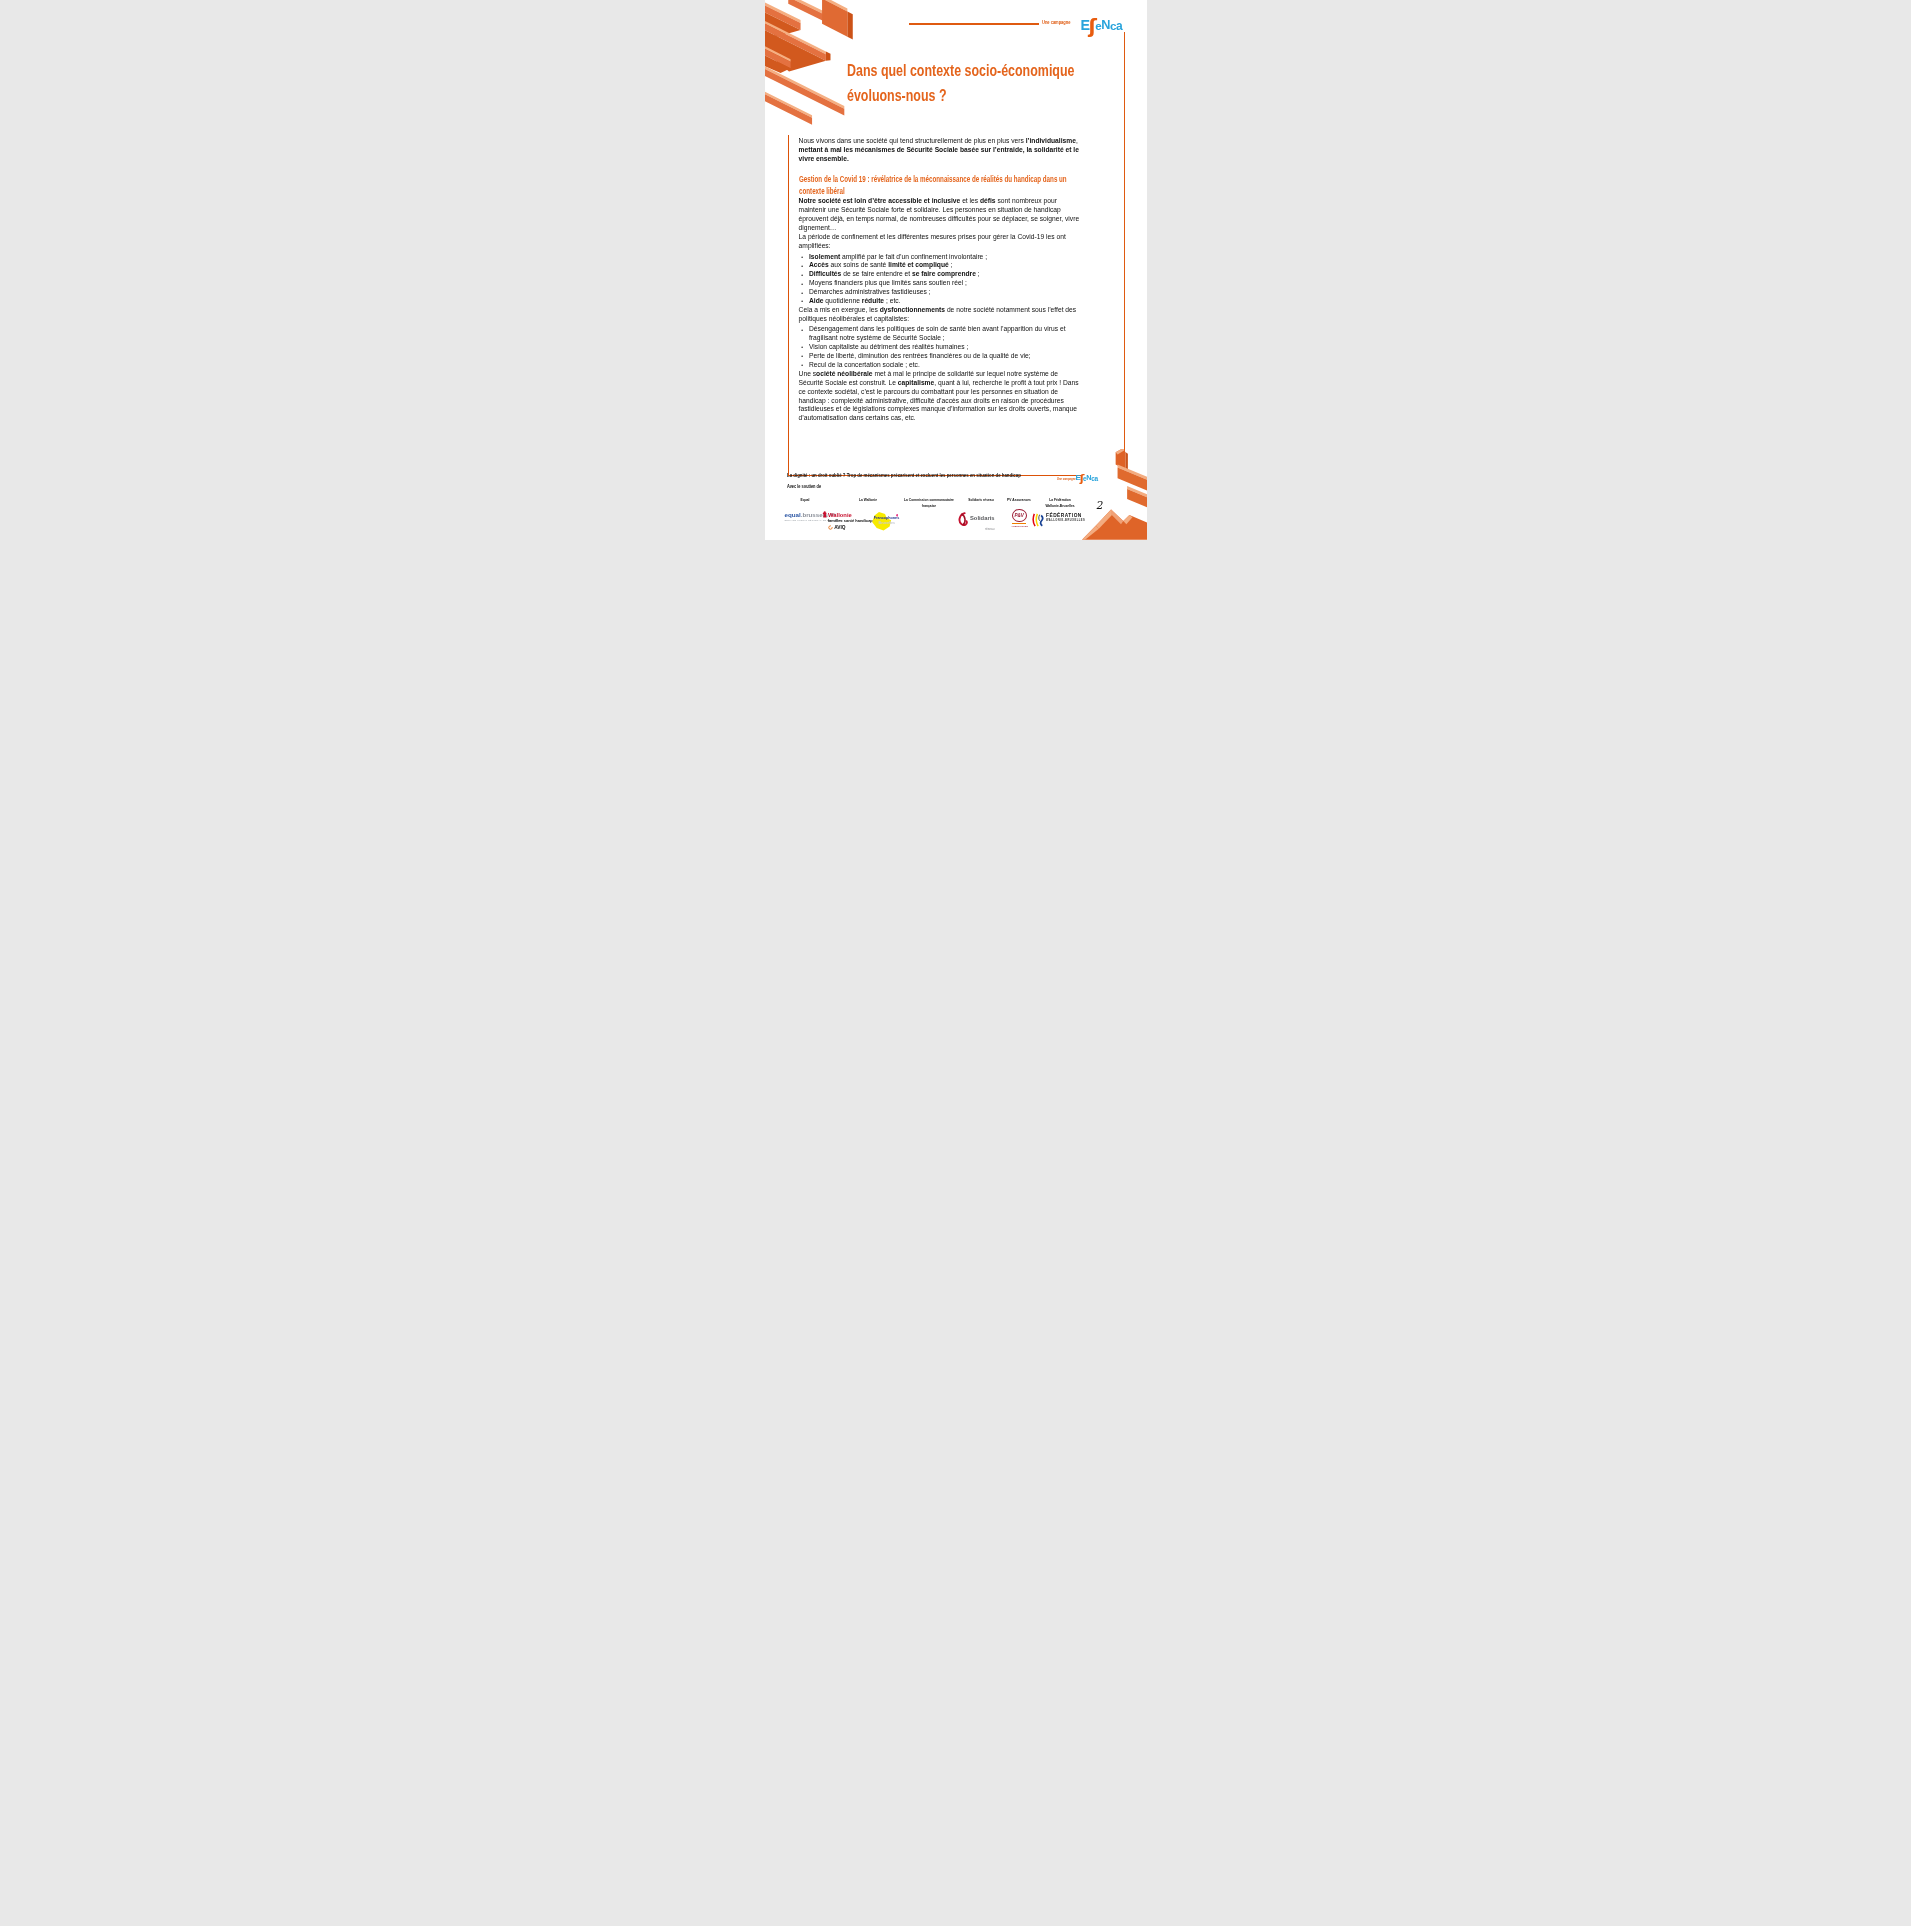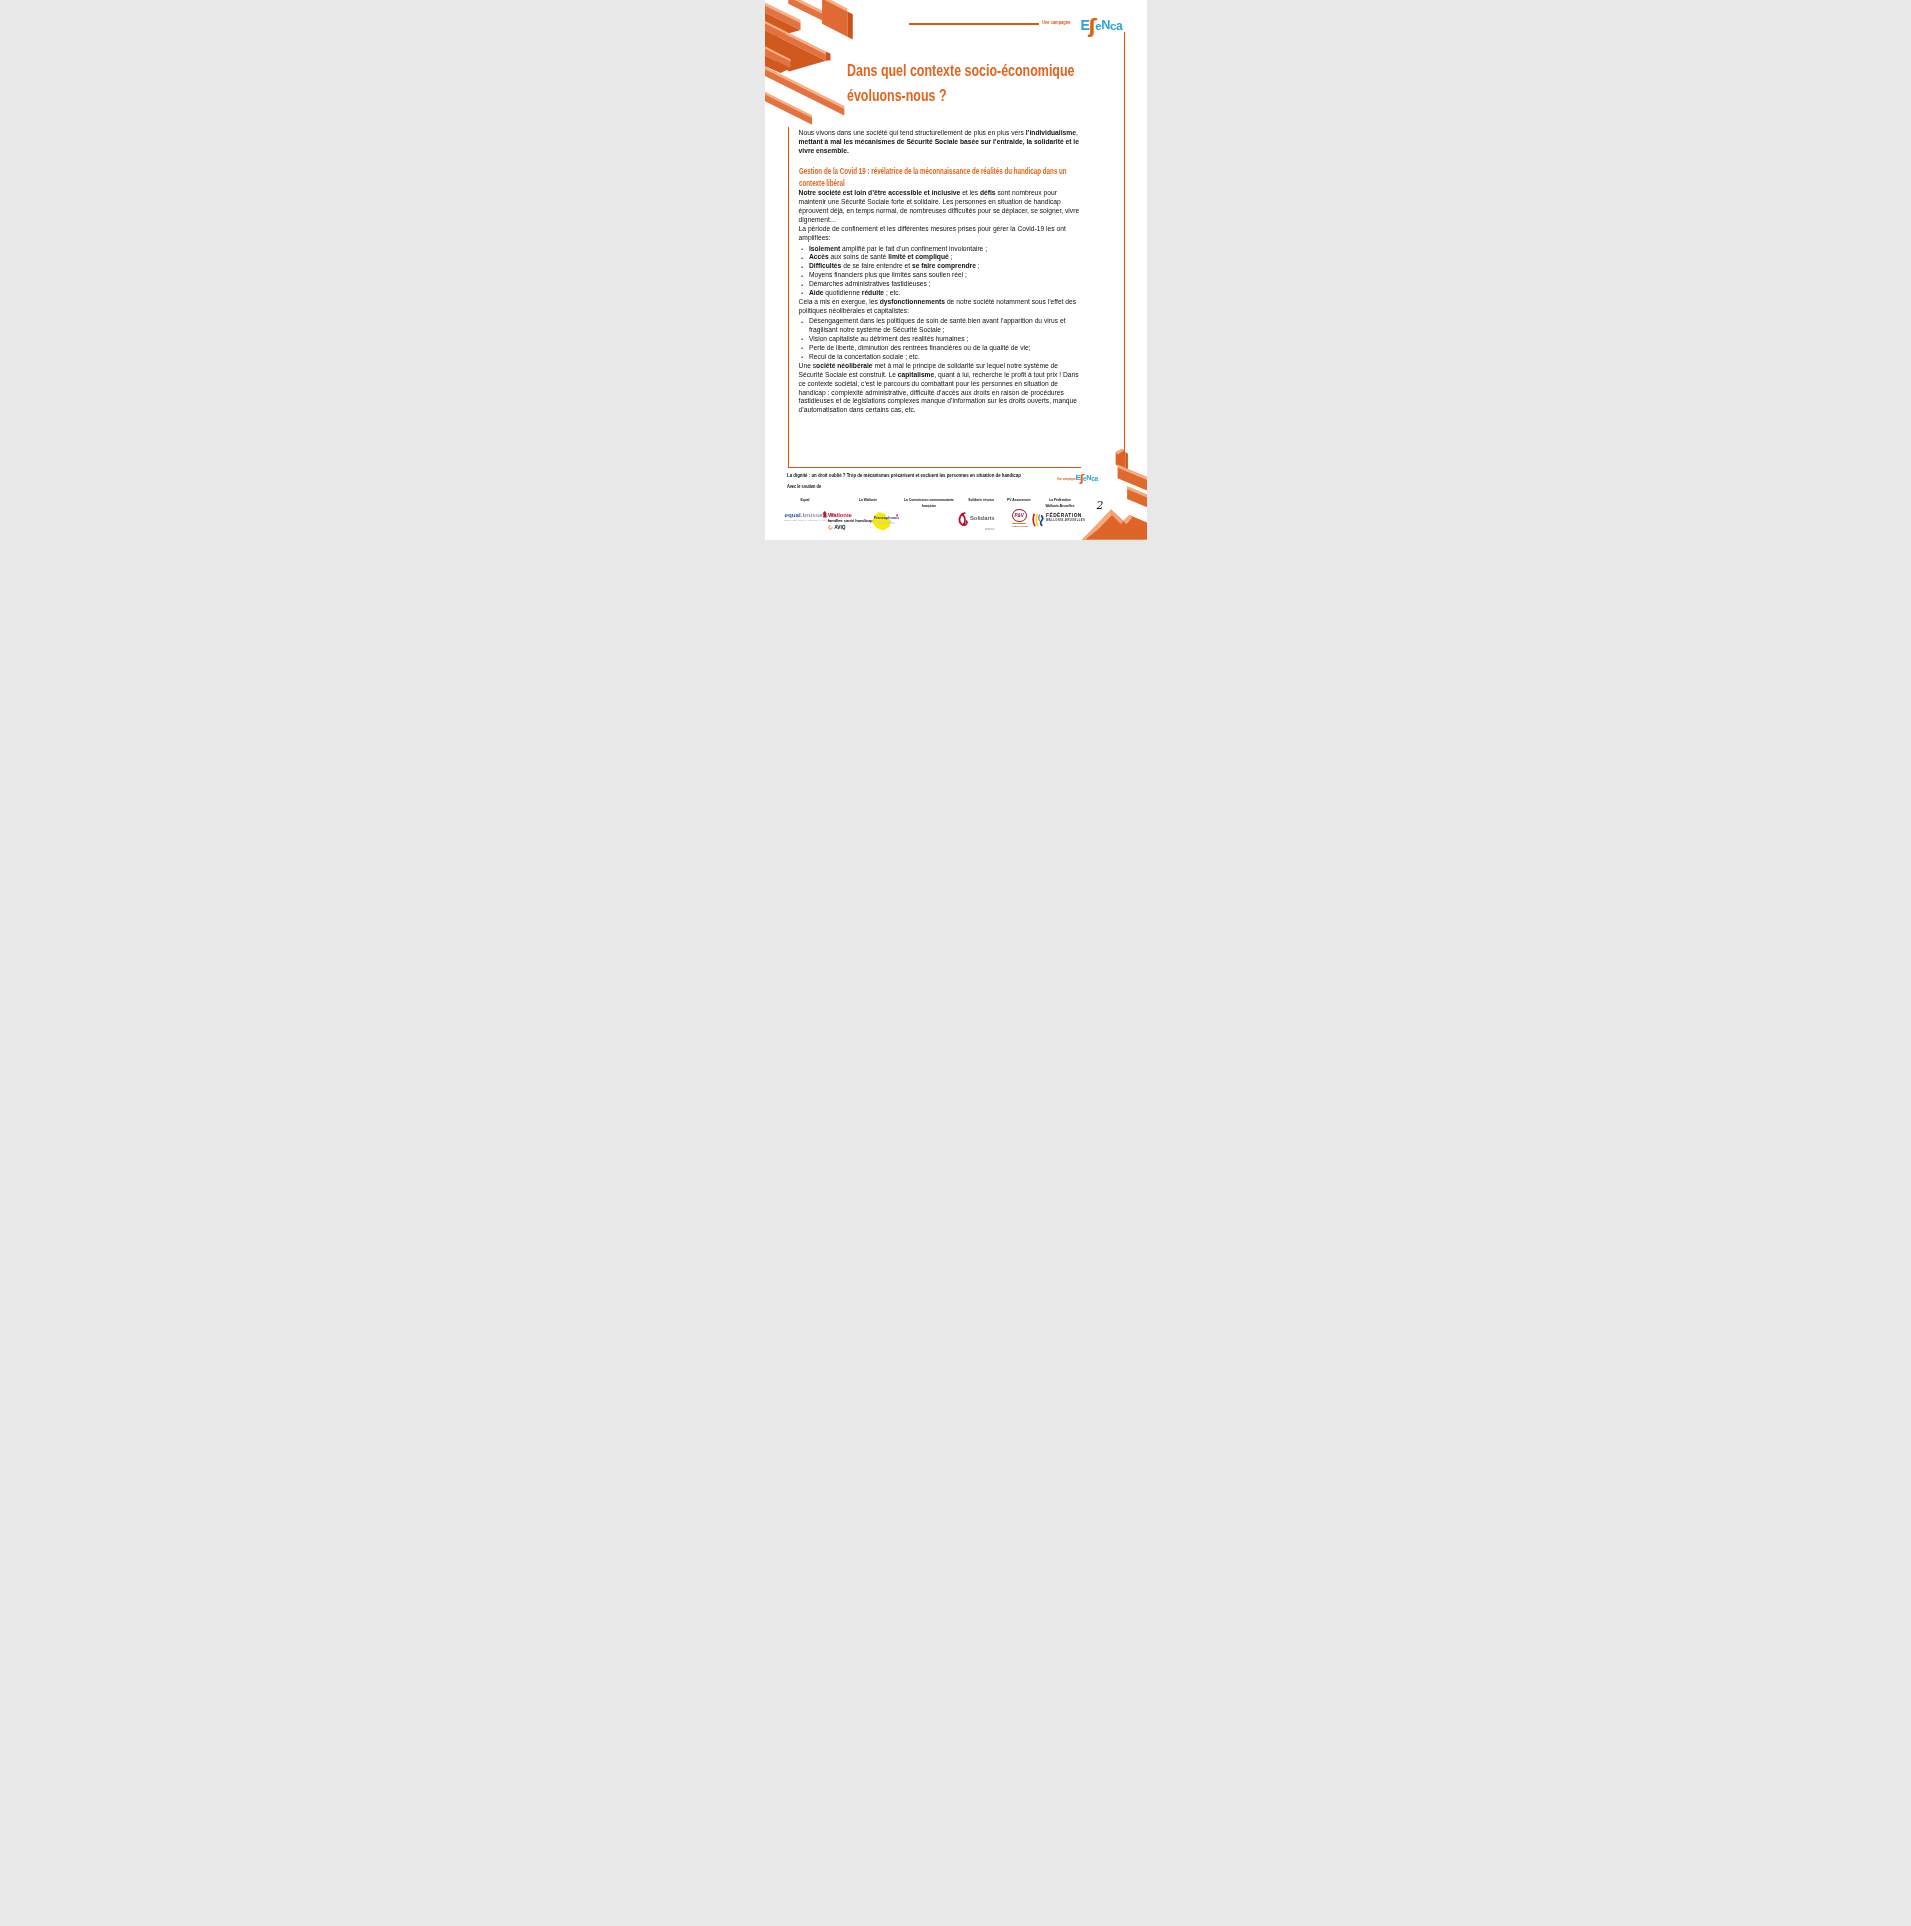--- a/index.html
+++ b/index.html
@@ -23,21 +23,21 @@
   .bS{font-size:20px;color:#E85C0F;font-family:"DejaVu Sans",sans-serif;position:relative;top:3.9px;margin:0 -1.2px;}
   .be{font-size:11.6px;} .bN{font-size:12.7px;} .bc{font-size:11.6px;} .ba{font-size:12px;}
   .brand-sm .bE{font-size:8px;} .brand-sm .bS{font-size:11.2px;top:2.3px;margin:0 -0.8px;}
   .brand-sm .be,.brand-sm .bc,.brand-sm .ba{font-size:6.5px;} .brand-sm .bN{font-size:7.3px;}
 
   
   .title{left:82px;top:58px;color:#E4641C;font-weight:700;font-size:17.3px;line-height:25.4px;
          transform:scaleX(.72);transform-origin:0 0;white-space:nowrap;}
 
   
-  .panel{left:23.5px;top:127px;width:293px;height:341px;border-left:1.2px solid #DC5208;border-bottom:1.2px solid #DC5208;
+  .panel{left:23.5px;top:135px;width:293px;height:341px;border-left:1.2px solid #DC5208;border-bottom:1.2px solid #DC5208;
          padding:2.3px 0 0 9.6px;box-sizing:border-box;font-size:6.7px;line-height:8.9px;}
   .panel p{margin:0;}
   .sub{color:#E4641C;font-weight:700;font-size:8.3px;line-height:11.6px;margin-top:10px;}
   .sub div{transform:scaleX(.75);transform-origin:0 0;white-space:nowrap;}
   .mt28{margin-top:10.8px;} .mt38{margin-top:14.6px;} .mt20{margin-top:7.7px;} .mt36{margin-top:14px;}
   ul.bl{margin:1.9px 0 0;padding:0;list-style:none;}
   ul.bl.tight{margin-top:1.5px;}
   ul.bl li{position:relative;padding-left:10.4px;}
   ul.bl li::before{content:"\2022";position:absolute;left:2.7px;top:0.4px;font-size:5px;}
 

